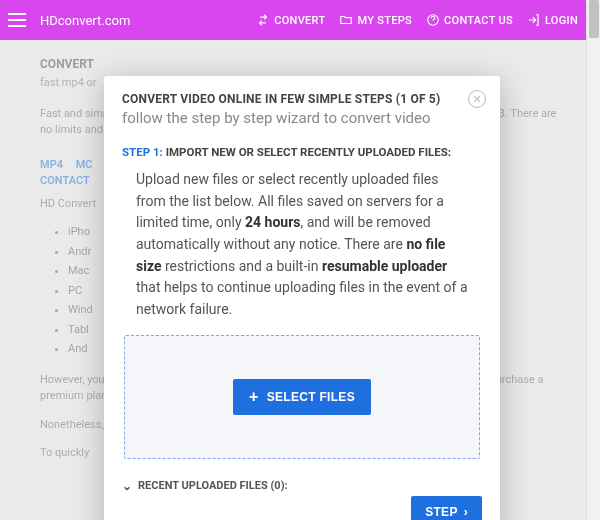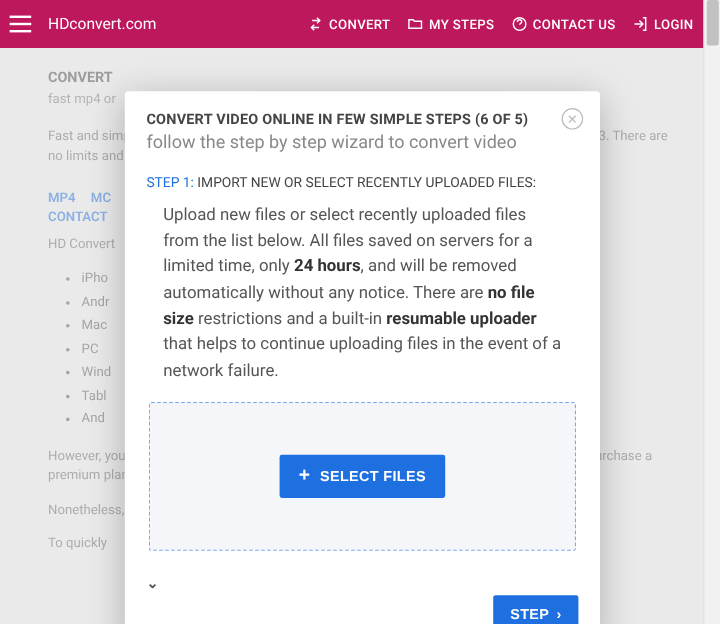--- a/index.html
+++ b/index.html
@@ -4,21 +4,21 @@
 <style>
   * { box-sizing: border-box; margin: 0; padding: 0; }
   html, body { width: 600px; height: 520px; overflow: hidden; font-family: -apple-system, BlinkMacSystemFont, "Segoe UI", Roboto, Arial, sans-serif; }
   body { background: #f0f0f0; position: relative; }
 
   
   .scroll-track { position: absolute; right: 0; top: 0; width: 14px; height: 100%; background: #f1f1f1; border-left: 1px solid #e0e0e0; }
   .scroll-thumb { position: absolute; top: 0; left: 2px; width: 10px; height: 38px; background: #c1c1c1; border-radius: 2px; }
 
   
-  .topbar { position: absolute; top: 0; left: 0; right: 14px; height: 40px; background: #be185d; display: flex; align-items: center; color: #fff; font-size: 11px; padding: 0 8px; }
+  .topbar { position: absolute; top: 0; left: 0; right: 14px; height: 40px; background: #d946ef; display: flex; align-items: center; color: #fff; font-size: 11px; padding: 0 8px; }
   .hamburger { width: 22px; height: 22px; display: flex; flex-direction: column; justify-content: center; gap: 4px; margin-right: 10px; cursor: pointer; }
   .hamburger span { height: 2px; background: #fff; width: 18px; }
   .brand { font-size: 13px; margin-right: auto; }
   .nav { display: flex; gap: 14px; align-items: center; }
   .nav-item { display: flex; align-items: center; gap: 4px; font-weight: 500; letter-spacing: .3px; cursor: pointer; }
   .nav-icon { width: 14px; height: 14px; display: inline-flex; align-items: center; justify-content: center; }
   .nav-icon svg { width: 14px; height: 14px; fill: none; stroke: #fff; stroke-width: 2; }
 
   
   .bg-content { position: absolute; top: 55px; left: 40px; right: 40px; color: #555; font-size: 12px; line-height: 1.5; }
@@ -31,21 +31,21 @@
   .bg-list li { margin-bottom: 3px; }
 
   
   .dim { position: absolute; inset: 40px 14px 0 0; background: rgba(230,230,230,0.55); }
 
   
   .modal { position: absolute; top: 76px; left: 104px; width: 396px; height: 466px; background: #fff; border-radius: 3px; box-shadow: 0 6px 30px rgba(0,0,0,.25); padding: 16px 18px; overflow: hidden; }
   .modal-title { font-size: 12px; font-weight: 700; color: #444; letter-spacing: .2px; }
   .modal-sub { font-size: 15px; color: #888; margin-top: 3px; }
   .close { position: absolute; top: 14px; right: 14px; width: 18px; height: 18px; border: 1.5px solid #bbb; border-radius: 50%; display: flex; align-items: center; justify-content: center; font-size: 11px; color: #bbb; cursor: pointer; }
-  .step-head { margin-top: 18px; font-size: 11.5px; font-weight: 400; color: #444; }
+  .step-head { margin-top: 18px; font-size: 11.5px; font-weight: 700; color: #444; }
   .step-head .step-label { color: #1e70e0; }
   .instr { margin: 10px 14px 0; font-size: 14px; line-height: 1.55; color: #555; }
   .instr b { color: #333; font-weight: 700; }
   .dropzone { margin: 14px 2px 0; height: 124px; border: 1.5px dashed #7aa9ee; background: #f4f6f9; border-radius: 2px; display: flex; align-items: center; justify-content: center; }
   .select-btn { background: #1e70e0; color: #fff; border: none; padding: 10px 16px; font-size: 12px; font-weight: 600; letter-spacing: .3px; display: flex; align-items: center; gap: 8px; cursor: pointer; border-radius: 2px; }
   .select-btn .plus { font-size: 16px; line-height: 1; }
   .recent { margin-top: 20px; font-size: 11px; font-weight: 700; color: #555; display: flex; align-items: center; gap: 6px; }
   .recent .chev { font-size: 12px; }
   .next-btn { position: absolute; bottom: 14px; right: 18px; background: #1e70e0; color: #fff; border: none; padding: 9px 14px; font-size: 12px; font-weight: 600; letter-spacing: .3px; cursor: pointer; border-radius: 2px; display: flex; align-items: center; gap: 6px; }
 </style>
@@ -121,34 +121,35 @@
   </ul>
   <p>However, you may notice a watermark on the output. To remove this watermark, you need to purchase a premium plan before or after download.</p>
   <p>Nonetheless, the free version still lets you convert video at its resolution.</p>
   <p>To quickly</p>
 </div>
 
 <div class="dim"></div>
 
 <div class="modal">
   <div class="close">✕</div>
-  <div class="modal-title">CONVERT VIDEO ONLINE IN FEW SIMPLE STEPS (6 OF 5)</div>
+  <div class="modal-title">CONVERT VIDEO ONLINE IN FEW SIMPLE STEPS (1 OF 5)</div>
   <div class="modal-sub">follow the step by step wizard to convert video</div>
   <div class="step-head">
     <span class="step-label">STEP 1:</span><span> IMPORT NEW OR SELECT RECENTLY UPLOADED FILES:</span>
   </div>
   <div class="instr">
     <span>Upload new files or select recently uploaded files from the list below. All files saved on servers for a limited time, only </span><b>24 hours</b><span>, and will be removed automatically without any notice. There are </span><b>no file size</b><span> restrictions and a built-in </span><b>resumable uploader</b><span> that helps to continue uploading files in the event of a network failure.</span>
   </div>
   <div class="dropzone">
     <button class="select-btn">
       <span class="plus">+</span>
       <span>SELECT FILES</span>
     </button>
   </div>
   <div class="recent">
     <span class="chev">⌄</span>
+    <span>RECENT UPLOADED FILES (0):</span>
   </div>
   <button class="next-btn">
     <span>STEP</span>
     <span>›</span>
   </button>
 </div>
 
 </body></html>

